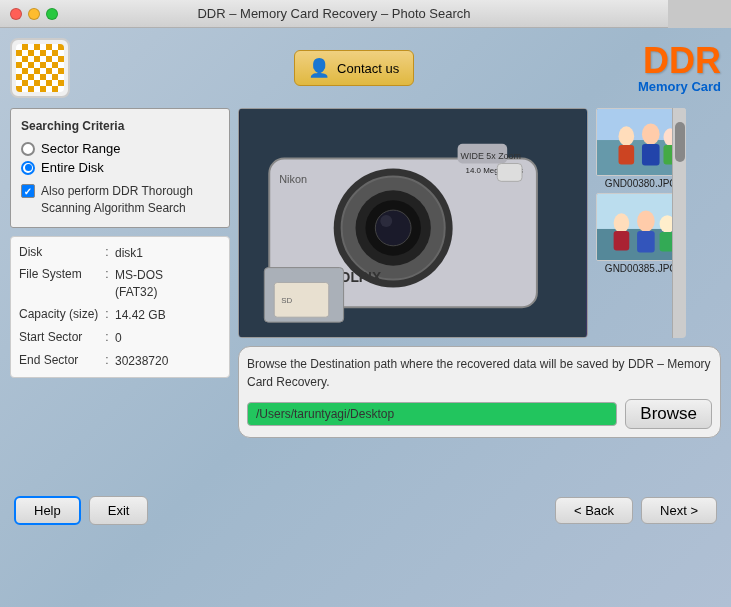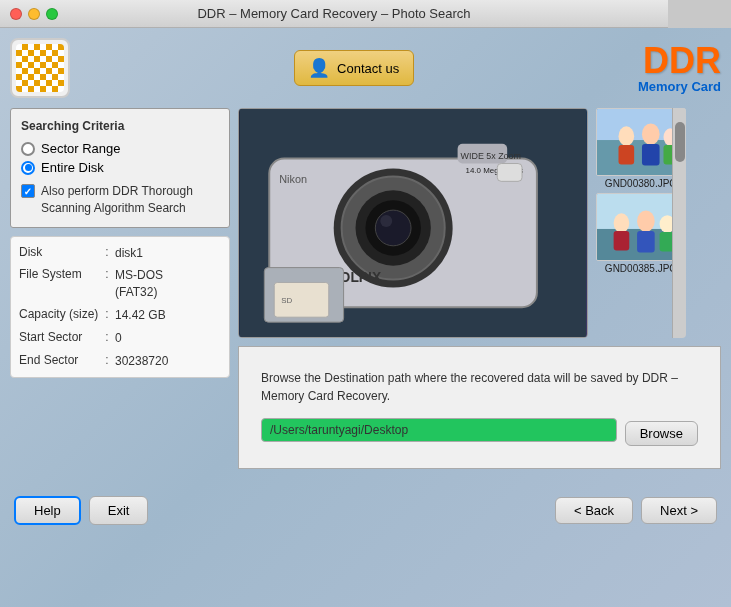--- a/index.html
+++ b/index.html
@@ -287,22 +287,22 @@
       font-size: 10px;
       color: #222;
       margin-top: 2px;
       text-align: center;
     }
 
     
     .destination-box {
       background: #f0f0f0;
       border: 1px solid #aaa;
-      border-radius: 0;
-      padding: 22px;
+      border-radius: 12px;
+      padding: 8px;
     }
     .dest-description {
       font-size: 12px;
       color: #333;
       margin-bottom: 8px;
       line-height: 1.5;
     }
     .dest-input-row {
       display: flex;
       gap: 8px;
@@ -315,23 +315,22 @@
       border-radius: 4px;
       background: #22c55e;
       font-size: 12px;
       color: #333;
     }
     .browse-btn {
       background: linear-gradient(to bottom, #f0f0f0, #d8d8d8);
       border: 1px solid #aaa;
       border-radius: 6px;
       padding: 4px 14px;
-      font-size: 13px;
+      font-size: 17px;
       cursor: pointer;
-      margin-top: 8px;
     }
 
     
     .progress-area {
       background: #e8e8e8;
       border: 1px solid #aaa;
       border-radius: 6px;
       padding: 10px 14px;
       margin-top: 8px;
     }

